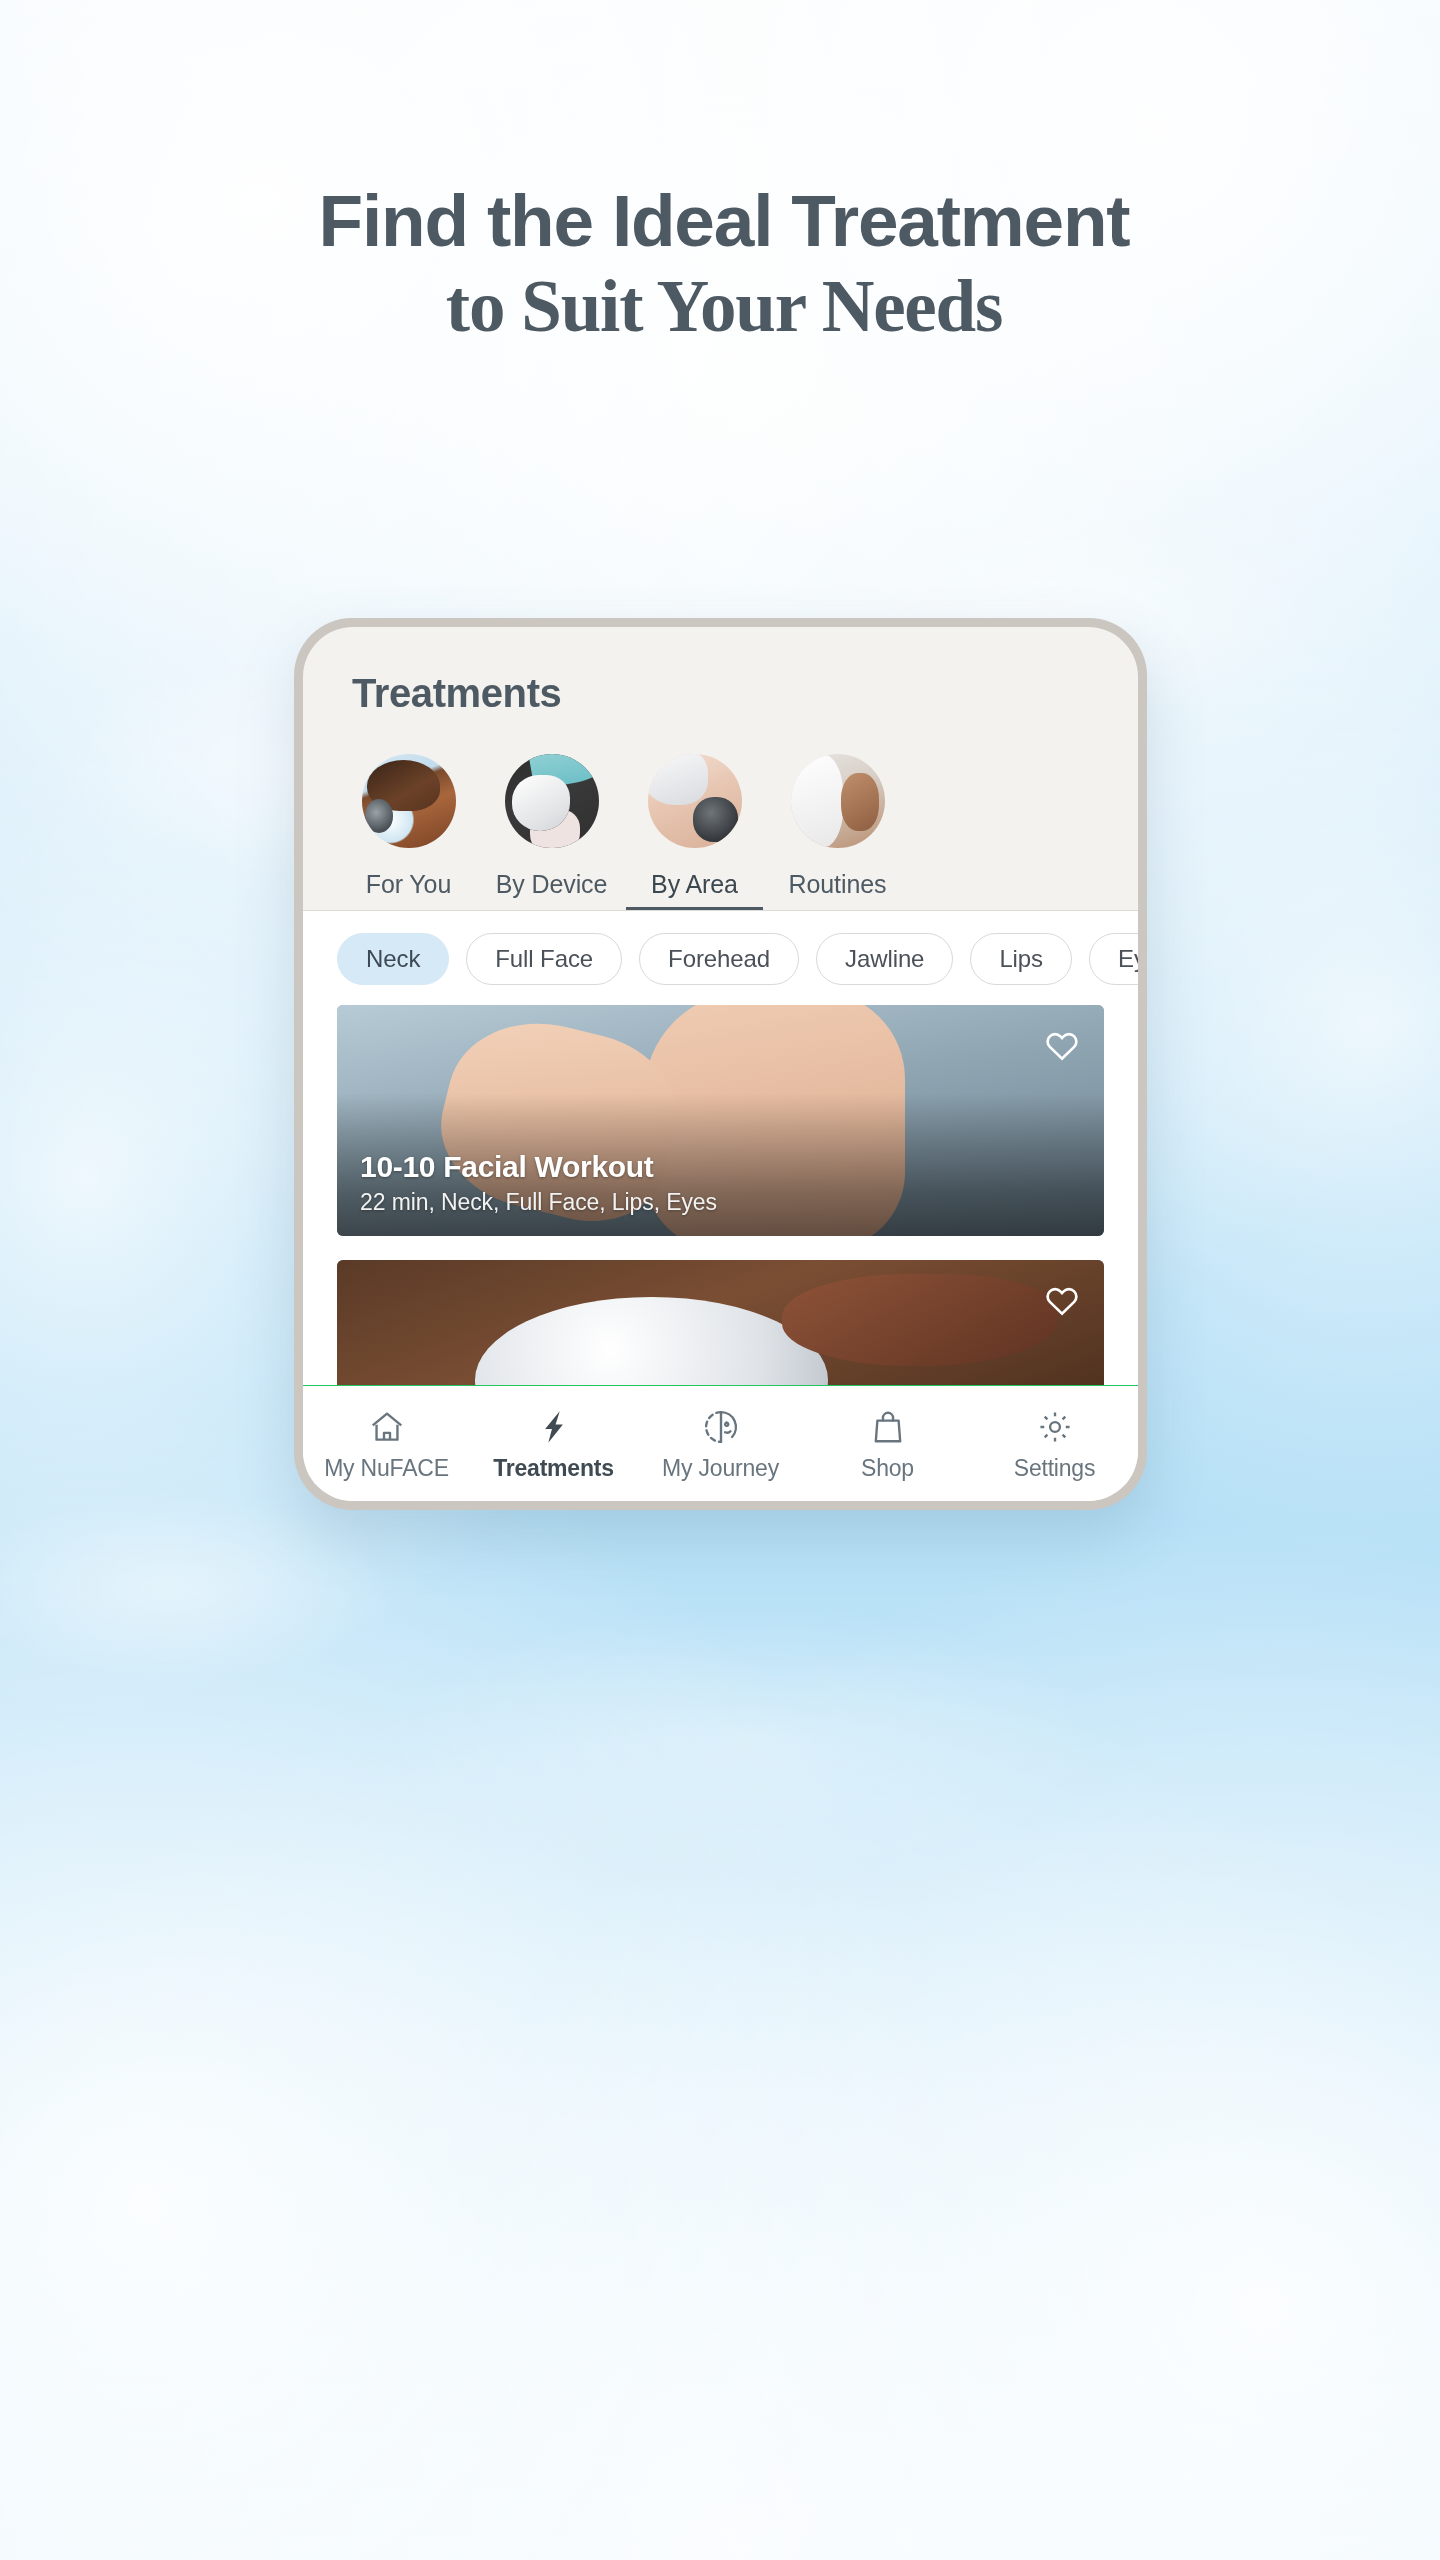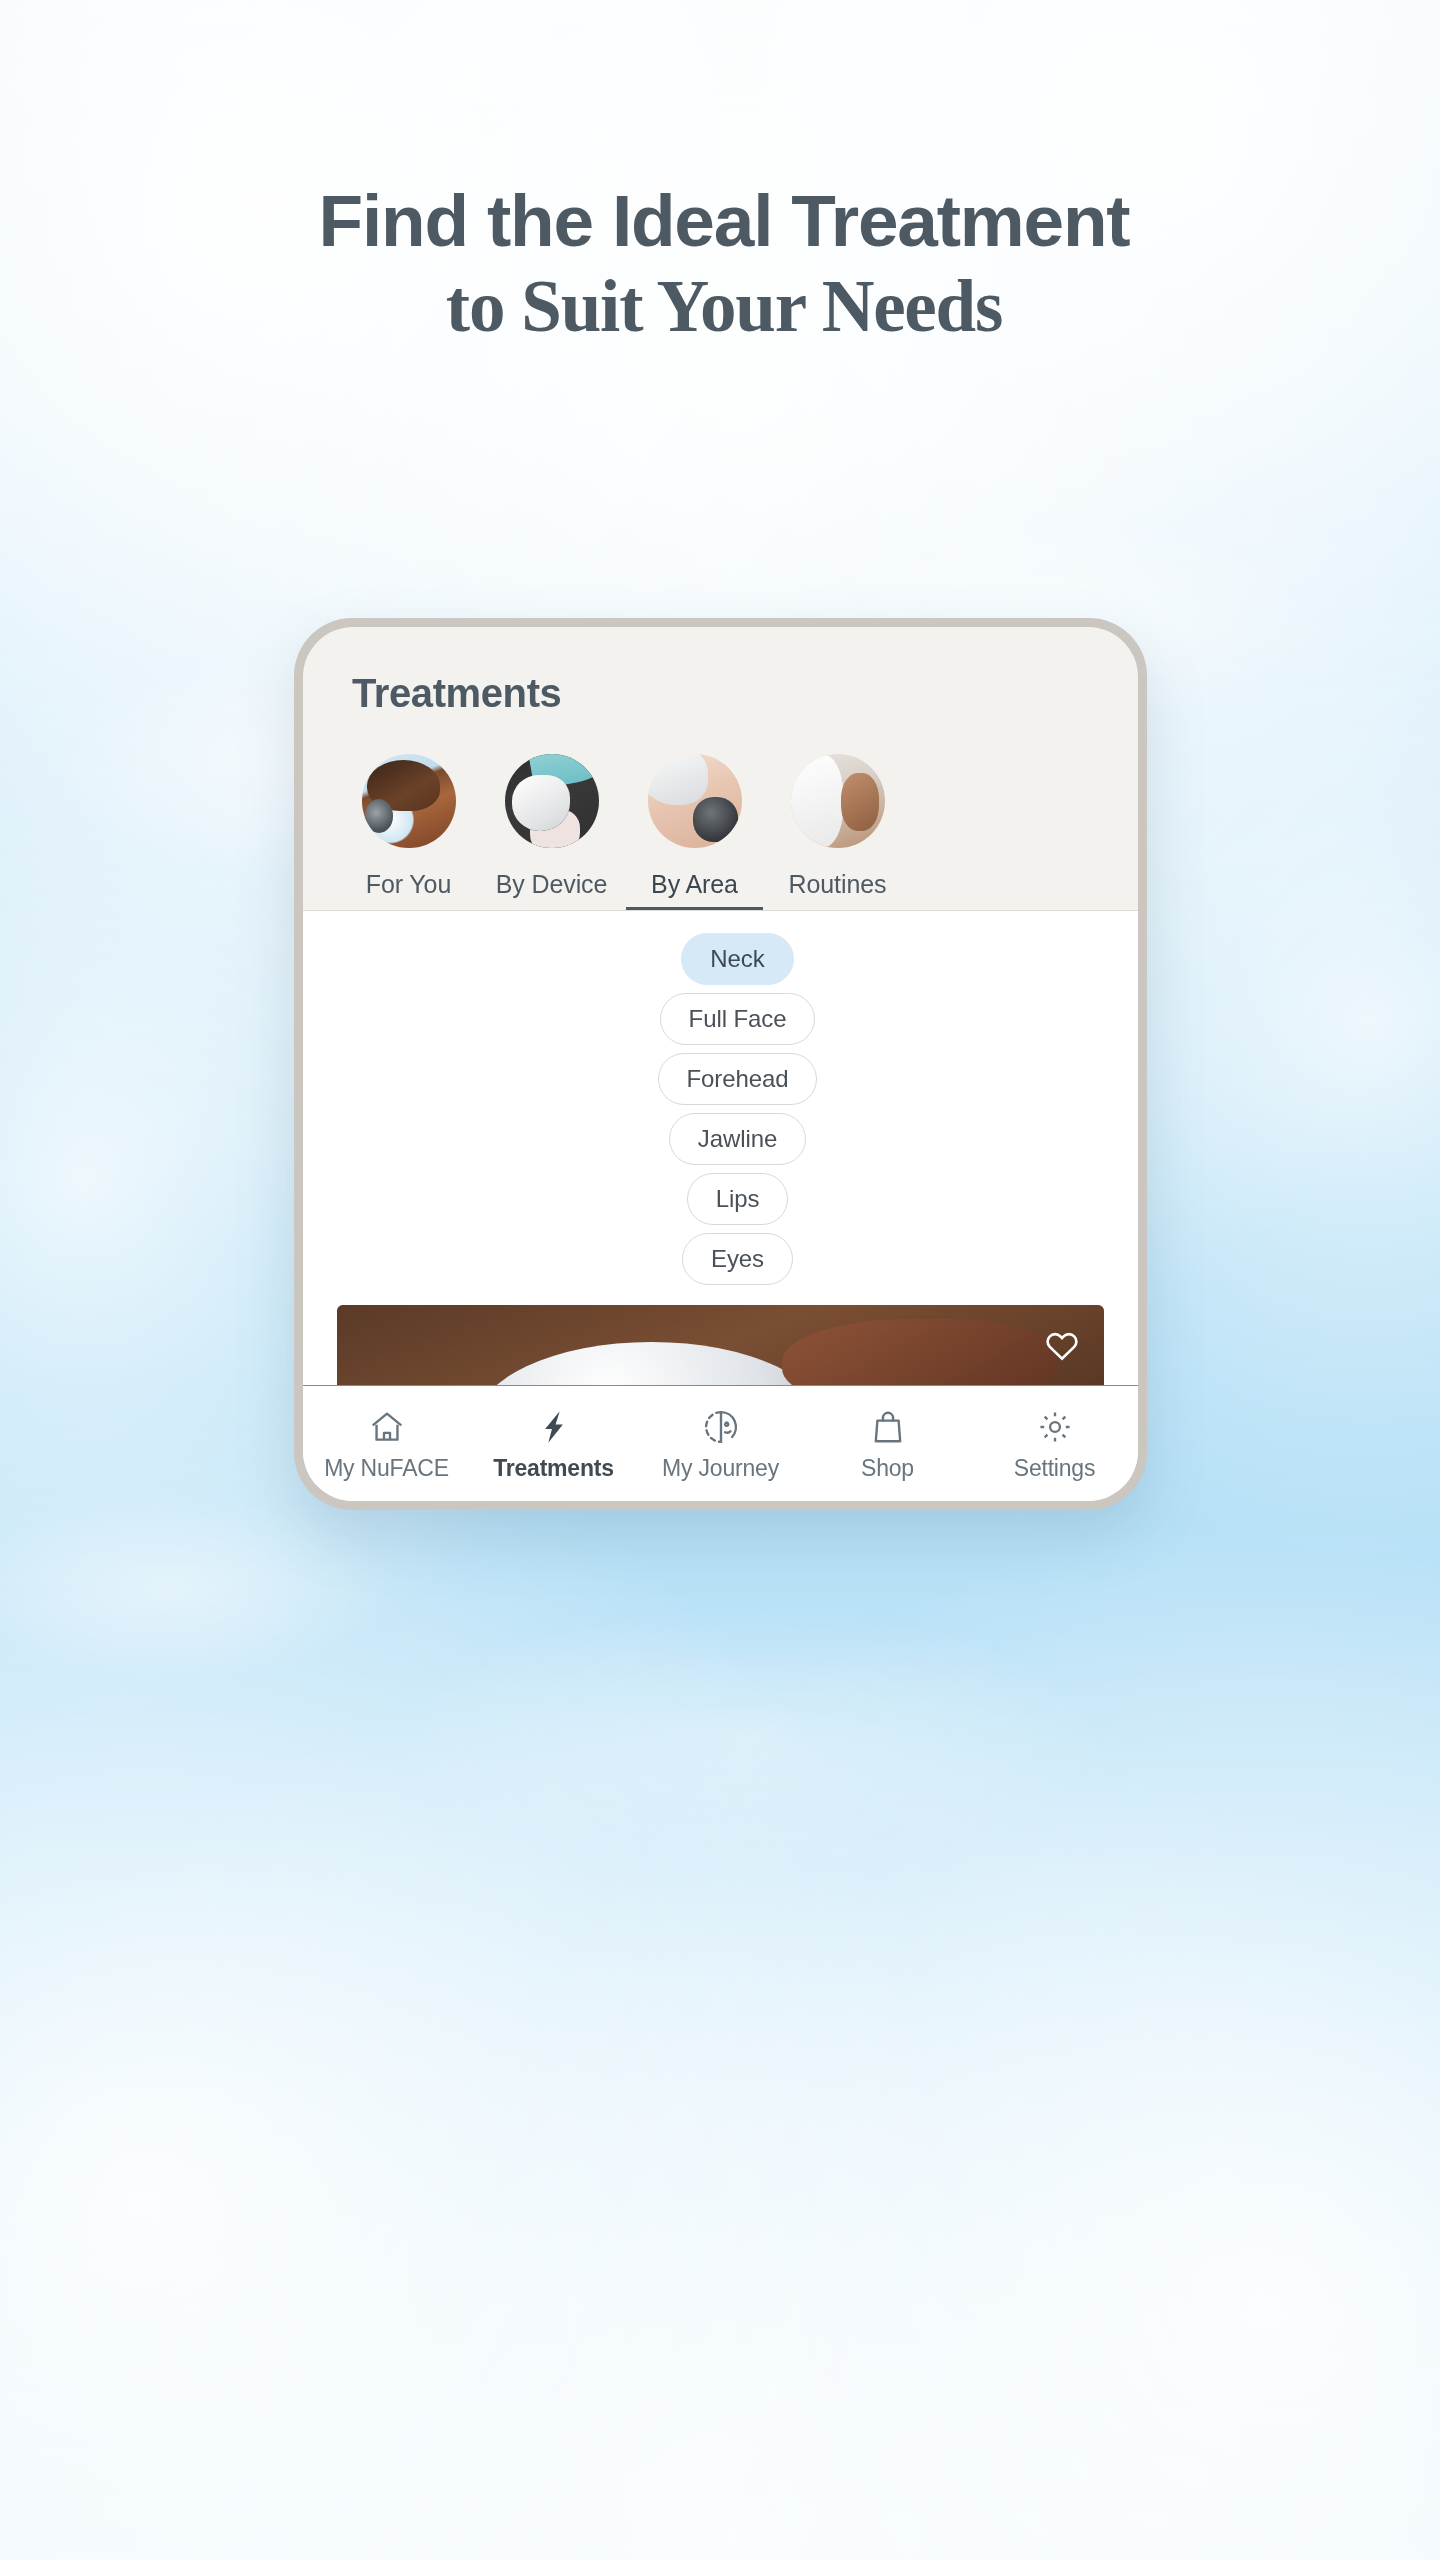--- a/index.html
+++ b/index.html
@@ -151,25 +151,24 @@
 
   .t4 { background: linear-gradient(160deg,#e9e6e2 0%, #d8cfc7 40%, #b98f70 100%); }
   .t4::before { content:""; position:absolute; left:0; top:0; width:56%; height:100%; background: linear-gradient(160deg,#ffffff,#e8e8e8); border-radius:0 40% 40% 0; }
   .t4::after { content:""; position:absolute; right:6%; top:20%; width:40%; height:62%; border-radius:44%; background: linear-gradient(150deg,#c08f6c,#8e5e41); }
 
   
   .chip-strip-wrap { background:#ffffff; }
   .chip-strip {
     display: flex;
     align-items: center;
-    gap: 8px;
+    gap: 17px;
     padding: 22px 0 20px 34px;
     overflow: hidden;
     white-space: nowrap;
-    flex-direction: column;
   }
   .chip {
     flex: 0 0 auto;
     height: 52px;
     line-height: 50px;
     padding: 0 28px;
     border-radius: 26px;
     border: 1px solid #d9d9d9;
     background: #ffffff;
     color: #4a5159;
@@ -306,20 +305,33 @@
         <div class="chip">Full Face</div>
         <div class="chip">Forehead</div>
         <div class="chip">Jawline</div>
         <div class="chip">Lips</div>
         <div class="chip">Eyes</div>
       </div>
     </div>
 
     <div class="cards">
 
+      <div class="card">
+        <div class="photo p1"></div>
+        <div class="scrim"></div>
+        <div class="heart">
+          <svg viewBox="0 0 24 24" width="40" height="40" fill="none" stroke="#ffffff" stroke-width="1.6">
+            <path d="M12 20.2 4.7 13.1a4.4 4.4 0 0 1 0-6.3 4.4 4.4 0 0 1 6.3 0l1 1 1-1a4.4 4.4 0 0 1 6.3 0 4.4 4.4 0 0 1 0 6.3z"></path>
+          </svg>
+        </div>
+        <div class="meta">
+          <div class="title">10-10 Facial Workout</div>
+          <div class="sub">22 min, Neck, Full Face, Lips, Eyes</div>
+        </div>
+      </div>
 
       <div class="card">
         <div class="photo p2"></div>
 
         <div class="heart">
           <svg viewBox="0 0 24 24" width="40" height="40" fill="none" stroke="#ffffff" stroke-width="1.6">
             <path d="M12 20.2 4.7 13.1a4.4 4.4 0 0 1 0-6.3 4.4 4.4 0 0 1 6.3 0l1 1 1-1a4.4 4.4 0 0 1 6.3 0 4.4 4.4 0 0 1 0 6.3z"></path>
           </svg>
         </div>
 

